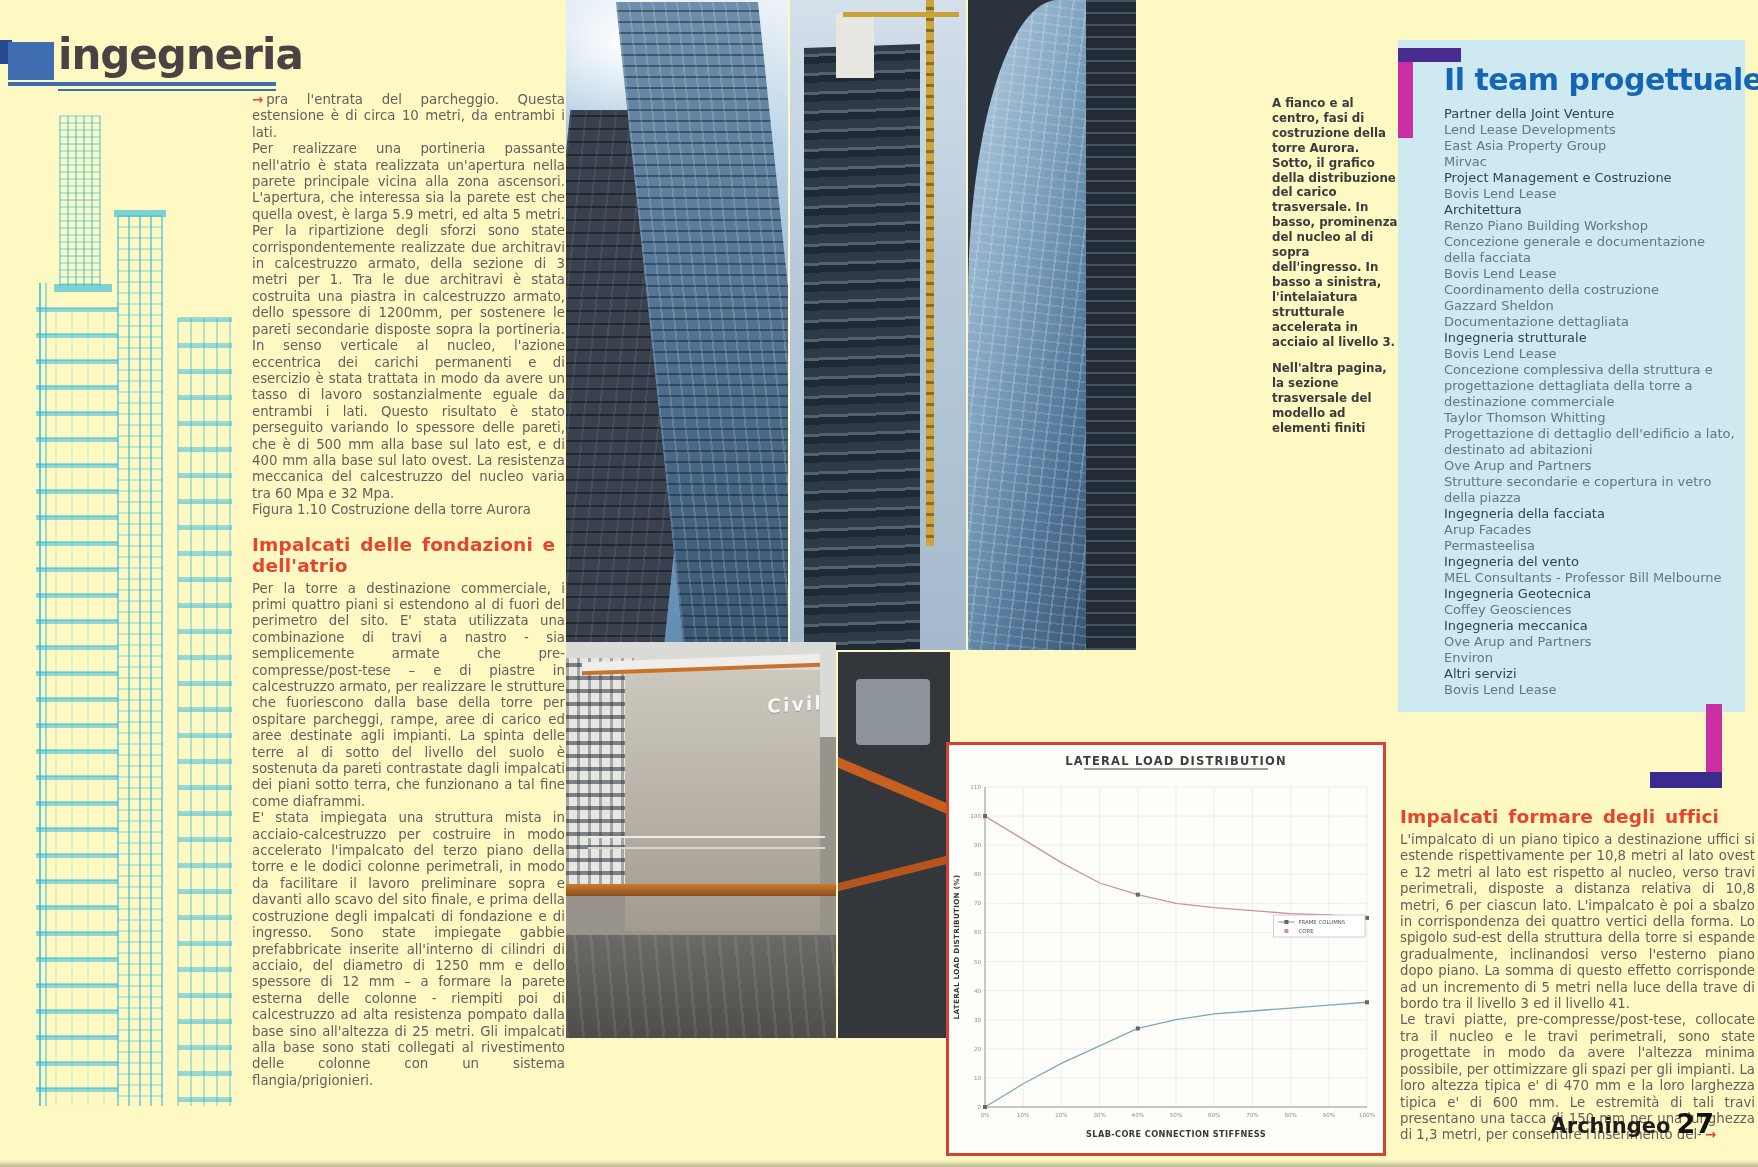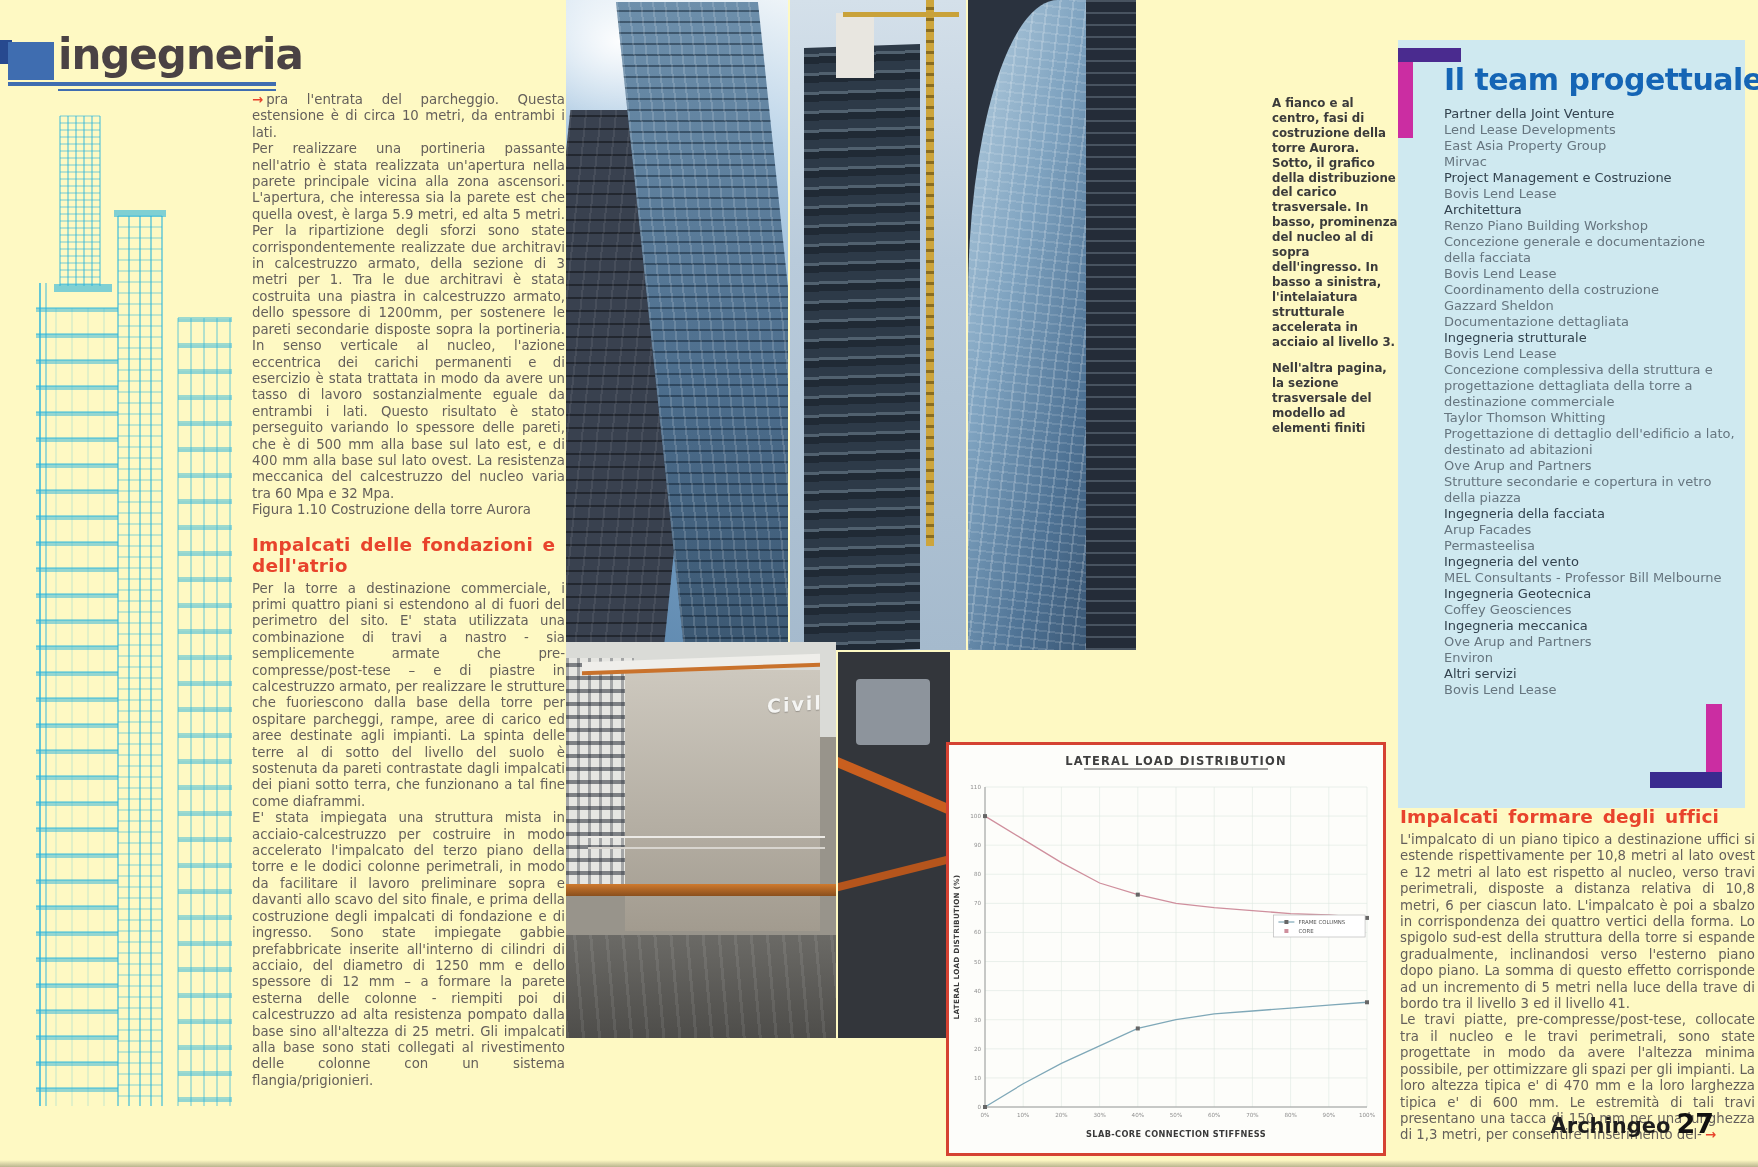--- a/index.html
+++ b/index.html
@@ -82,21 +82,21 @@
   .pbm-grey { position:absolute; left:16%; top:7%; width:66%; height:17%; background:#8d949c; border-radius:4px; }
   .pbm-o1 { position:absolute; left:-16%; top:34%; width:140%; height:10px; background:#c95f1f; transform:rotate(23deg); }
   .pbm-o2 { position:absolute; left:-16%; top:56%; width:140%; height:8px;  background:#b5551c; transform:rotate(-14deg); }
 
   
   .caption-col { position:absolute; left:1272px; top:96px; width:128px;
     font-size:11.8px; font-weight:bold; color:#3b3b3b; line-height:14.9px; }
   .caption-block + .caption-block { margin-top:12px; }
 
   
-  .team-panel { position:absolute; left:1398px; top:40px; width:347px; height:768px; background:#cfe9f0; }
+  .team-panel { position:absolute; left:1398px; top:40px; width:347px; height:672px; background:#cfe9f0; }
   .deco { position:absolute; }
   .deco-purple-top { left:1398px; top:48px; width:63px; height:14px; background:#4a2b8f; }
   .deco-magenta-top { left:1398px; top:62px; width:15px; height:76px; background:#cb2da2; }
   .deco-magenta-bottom { left:1706px; top:704px; width:16px; height:70px; background:#cb2da2; }
   .deco-purple-bottom { left:1650px; top:772px; width:72px; height:16px; background:#3a2b8f; }
   .team-title { position:absolute; left:46px; top:22px; font-size:30px; font-weight:bold;
     color:#1565b5; letter-spacing:-.5px; white-space:nowrap; }
   .team-list { position:absolute; left:46px; top:66px; width:292px; }
   .entry { font-size:13px; line-height:16px; color:#66757f; }
   .entry.bold { font-weight:normal; color:#33424e; }

